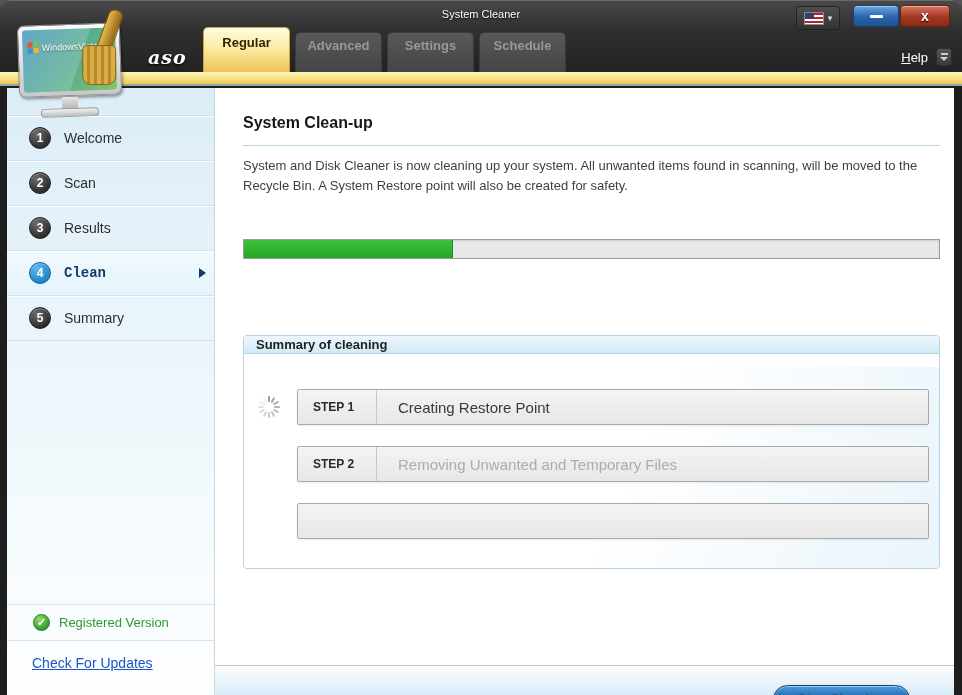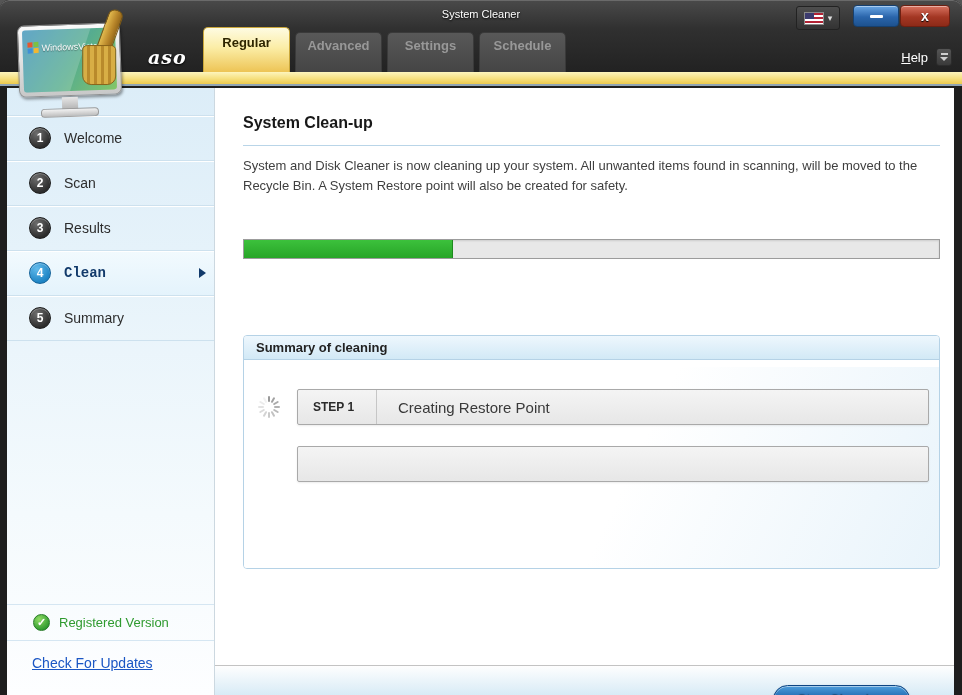--- a/index.html
+++ b/index.html
@@ -125,21 +125,21 @@
     border:1px solid #9c9c9c; box-shadow:inset 0 1px 2px rgba(0,0,0,.12);
   }
   .progress-fill { height:100%; width:30%;
     background:linear-gradient(#3cc13c,#27a527); border-right:1px solid #1d8a1d; }
   
   .panel {
     margin-top:76px; height:234px; border:1px solid #b5d2e6; border-radius:4px;
     overflow:hidden; position:relative; width:697px;
   }
   .panel-header {
-    height:24px; display:flex; align-items:center; padding-left:12px;
+    height:18px; display:flex; align-items:center; padding-left:12px;
     background:linear-gradient(#eef7fd,#d2e9f6); border-bottom:1px solid #b5d2e6;
     font-size:13px; font-weight:bold; color:#222;
   }
   .panel-body { position:absolute; left:0; right:0; top:31px; bottom:0;
     background:linear-gradient(115deg, #ffffff 55%, #e9f4fb); }
   
   .spinner { position:absolute; left:13px; top:28px; width:24px; height:24px; animation:spin 1s steps(12) infinite; }
   .spinner i { position:absolute; left:11px; top:1px; width:2px; height:6px; border-radius:1px; background:#9a9a9a; transform-origin:1px 11px; }
   .spinner i:nth-child(1){transform:rotate(0deg);opacity:1;} .spinner i:nth-child(2){transform:rotate(30deg);opacity:.92;}
   .spinner i:nth-child(3){transform:rotate(60deg);opacity:.84;} .spinner i:nth-child(4){transform:rotate(90deg);opacity:.76;}
@@ -327,20 +327,24 @@
               <i></i>
               <i></i>
               <i></i>
           </div>
           <div class="steps">
             <div class="step-row active">
               <span class="step-label">STEP 1</span>
               <span class="step-text">Creating Restore Point</span>
             </div>
             <div class="step-row pending">
+              <span class="step-label">STEP 2</span>
+              <span class="step-text">Removing Unwanted and Temporary Files</span>
+            </div>
+            <div class="step-row pending">
             </div>
           </div>
         </div>
       </div>
     </div>
 
     <div class="footer">
       <button class="stop-btn">Stop Cleaning</button>
     </div>
   </div>

